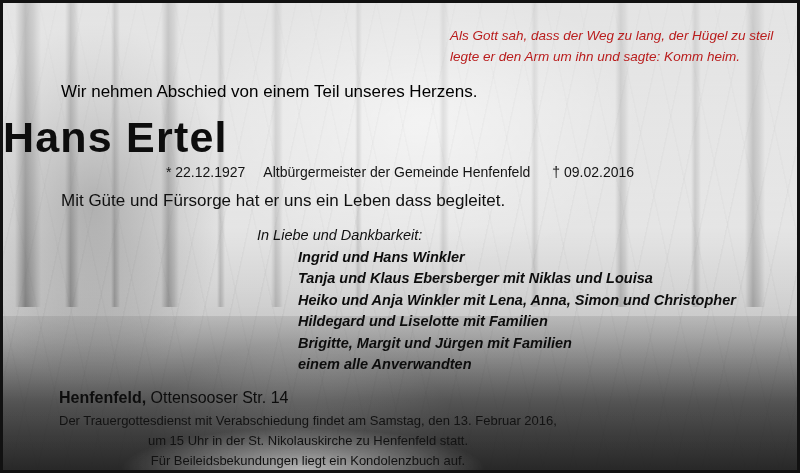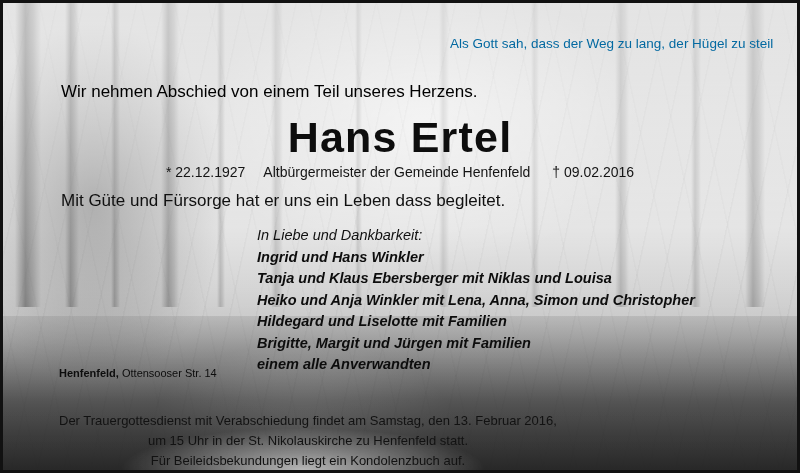--- a/index.html
+++ b/index.html
@@ -68,39 +68,39 @@
   .content {
     position: absolute;
     inset: 0;
     color: #141414;
   }
   .verse {
     position: absolute;
     left: 447px;
     top: 22px;
     width: 330px;
+    font-style: italic;
     font-size: 13.5px;
     line-height: 21px;
-    color: #0369a1;
-    margin-top: 8px;
+    color: #b91c1c;
   }
   .verse div { white-space: nowrap; }
 
   .intro {
     position: absolute;
     left: 58px;
     top: 79px;
     font-size: 17px;
     color: #000000;
   }
   .name {
     position: absolute;
     left: 0; right: 0;
     top: 110px;
-    text-align: center;
+    text-align: left;
     font-size: 43px;
     font-weight: bold;
     letter-spacing: 1.2px;
     color: #0d0d0d;
   }
   .dates {
     position: absolute;
     left: 0; right: 0;
     top: 161px;
     text-align: center;
@@ -121,27 +121,27 @@
 
   .family {
     position: absolute;
     left: 254px;
     top: 222px;
     font-size: 14.5px;
     line-height: 21.5px;
     font-style: italic;
   }
   .family .head { font-weight: normal; color: #101010; }
-  .family .member { font-weight: bold; color: #0d0d0d; }
+  .family .member { font-weight: bold; color: #0d0d0d; margin-left: 41px; }
 
   .place {
     position: absolute;
     left: 56px;
-    top: 364px;
-    font-size: 11px;
+    top: 386px;
+    font-size: 16px;
     color: #0d0d0d;
   }
   .place .town { font-weight: bold; }
 
   .footer {
     position: absolute;
     left: 56px;
     top: 408px;
     font-size: 13px;
     line-height: 20px;
@@ -172,20 +172,21 @@
       <div class="branches"></div>
     </div>
     <div class="ground"></div>
     <div class="fog"></div>
   </div>
 
   <div class="content">
 
     <div class="verse">
       <div>Als Gott sah, dass der Weg zu lang, der Hügel zu steil</div>
+      <div>legte er den Arm um ihn und sagte: Komm heim.</div>
     </div>
 
     <div class="intro">Wir nehmen Abschied von einem Teil unseres Herzens.</div>
 
     <div class="name">Hans Ertel</div>
 
     <div class="dates">
       <span class="birth">* 22.12.1927</span><span class="role">Altbürgermeister der Gemeinde Henfenfeld</span><span class="death">† 09.02.2016</span>
     </div>
 

